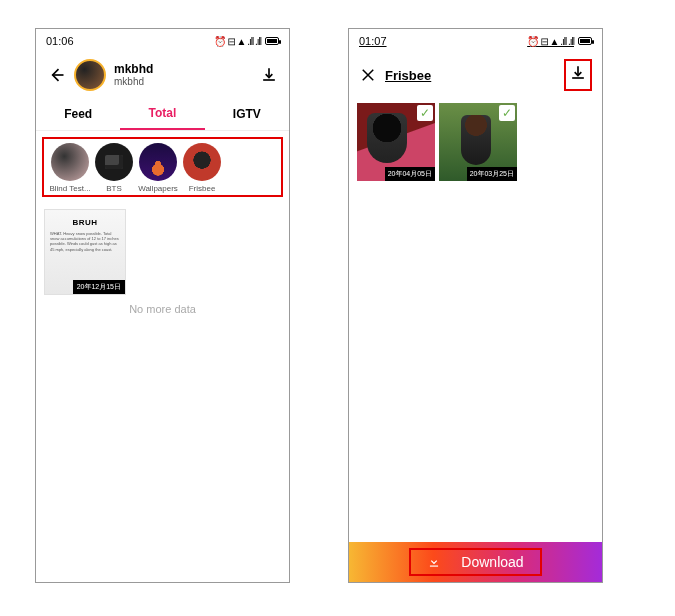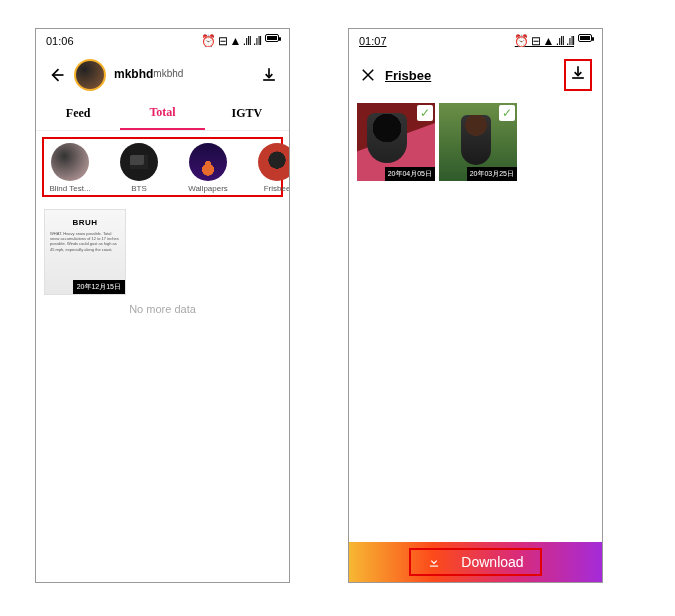--- a/index.html
+++ b/index.html
@@ -2,33 +2,33 @@
 <html><head>
   <meta charset="utf-8">
   <style>
     * { box-sizing: border-box; margin: 0; padding: 0; }
     body { background: #fff; font-family: -apple-system, Arial, sans-serif; }
     .stage { width: 675px; height: 616px; position: relative; background: #fff; }
     .phone { position: absolute; width: 255px; height: 555px; border: 1px solid #999; background: #fff; overflow: hidden; }
     .phone.left { left: 35px; top: 28px; }
     .phone.right { left: 348px; top: 28px; text-decoration: underline; }
     .statusbar { display: flex; align-items: center; justify-content: space-between; height: 24px; padding: 0 10px; font-size: 11px; color: #000; gap: 12px; }
-    .status-icons { display: flex; gap: 2px; font-size: 12px; letter-spacing: -1px;}
+    .status-icons { display: flex; align-items: center; gap: 2px; font-size: 10px; letter-spacing: -1px;}
     .topbar { display: flex; align-items: center; height: 44px; padding: 0 10px; gap: 8px; }
     .back-arrow svg, .dl-icon svg, .close-icon svg { display: block; }
     .avatar { width: 32px; height: 32px; border-radius: 50%; background: radial-gradient(circle at 30% 30%, #222, #8a5a36); border: 2px solid #f7b22c; }
-    .profile-names { display: flex; flex-direction: row; line-height: 1.1; }
+    .profile-names { display: flex; flex-direction: column; line-height: 1.1; }
     .profile-name { font-size: 12px; font-weight: 700; color: #000; }
     .profile-sub { font-size: 10px; color: #555; }
     .topbar .spacer { flex: 1; }
-    .tabs { display: flex; height: 34px; border-bottom: 1px solid #eee; font-family: Liberation Serif, serif; }
+    .tabs { display: flex; height: 34px; border-bottom: 1px solid #eee; }
     .tabs .tab { flex: 1; display: flex; align-items: center; justify-content: center; font-size: 12px; font-weight: 700; color: #000; }
     .tabs .tab.active { color: #e91e63; border-bottom: 2px solid #e91e63; }
     .highlights-wrap { padding: 6px 6px 4px; }
-    .highlights { display: flex; gap: 25px; border: 2px solid #e30000; padding: 4px 4px 2px; }
+    .highlights { display: flex; gap: 0; border: 2px solid #e30000; padding: 4px 4px 2px; }
     .hl-item { display: flex; flex-direction: column; align-items: center; width: 44px; }
     .hl-circle { width: 38px; height: 38px; border-radius: 50%; }
     .hl-label { font-size: 8px; color: #555; margin-top: 3px; text-align: center; white-space: nowrap; overflow: hidden; text-overflow: ellipsis; width: 44px; }
     .c0 { background: radial-gradient(circle at 35% 35%, #333, #caa); }
     .c1 { background: #1a1a1a; display:flex; align-items:center; justify-content:center; }
     .c1::after { content:""; width:18px; height:14px; background:#444; border-radius:2px; box-shadow: inset -4px -4px 0 #222; }
     .c2 { background: radial-gradient(circle at 50% 70%, #e86b2e 0 18%, transparent 19%), radial-gradient(circle at 50% 55%, #e86b2e 0 10%, transparent 11%), linear-gradient(#1b0b40, #3a0f6d); }
     .c3 { background: radial-gradient(circle at 50% 45%, #222 0 30%, transparent 31%), #c0392b; }
     .story-card-wrap { padding: 8px; }
     .story-card { width: 82px; height: 86px; background: linear-gradient(#f7f7f7,#e8e8e8); border: 1px solid #e0e0e0; position: relative; padding-top: 8px;}

